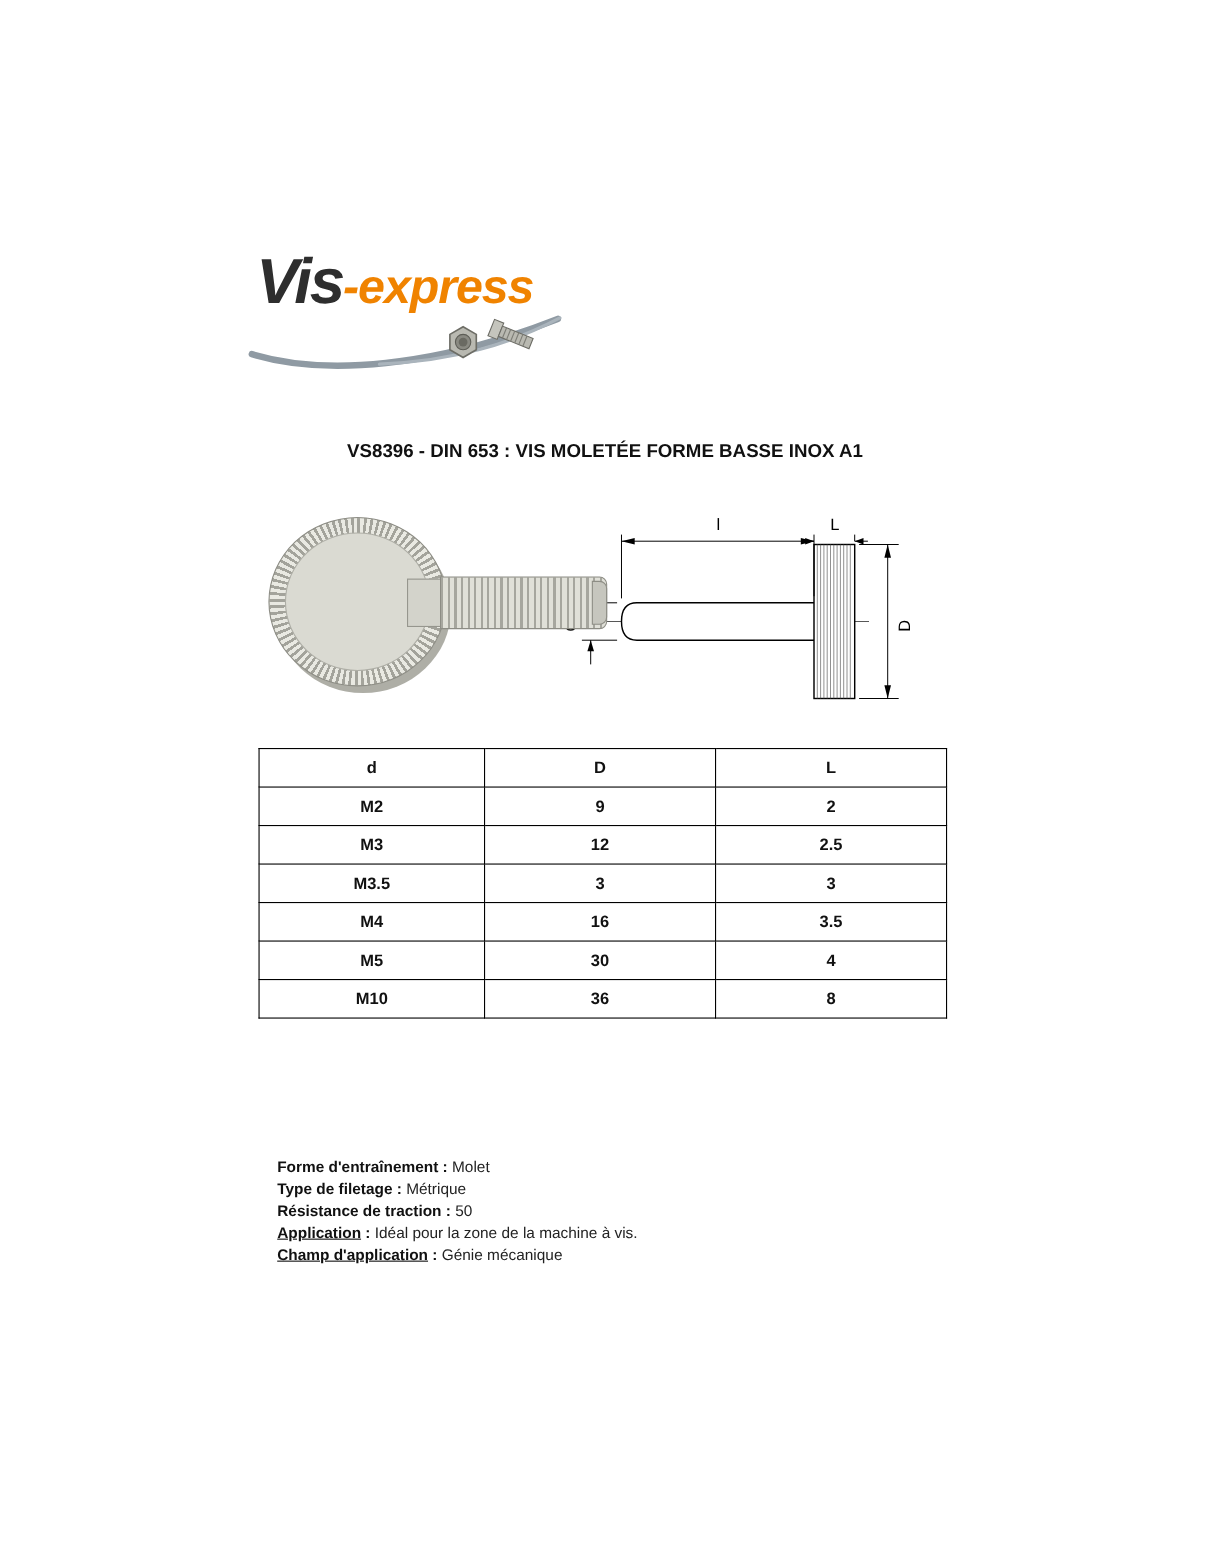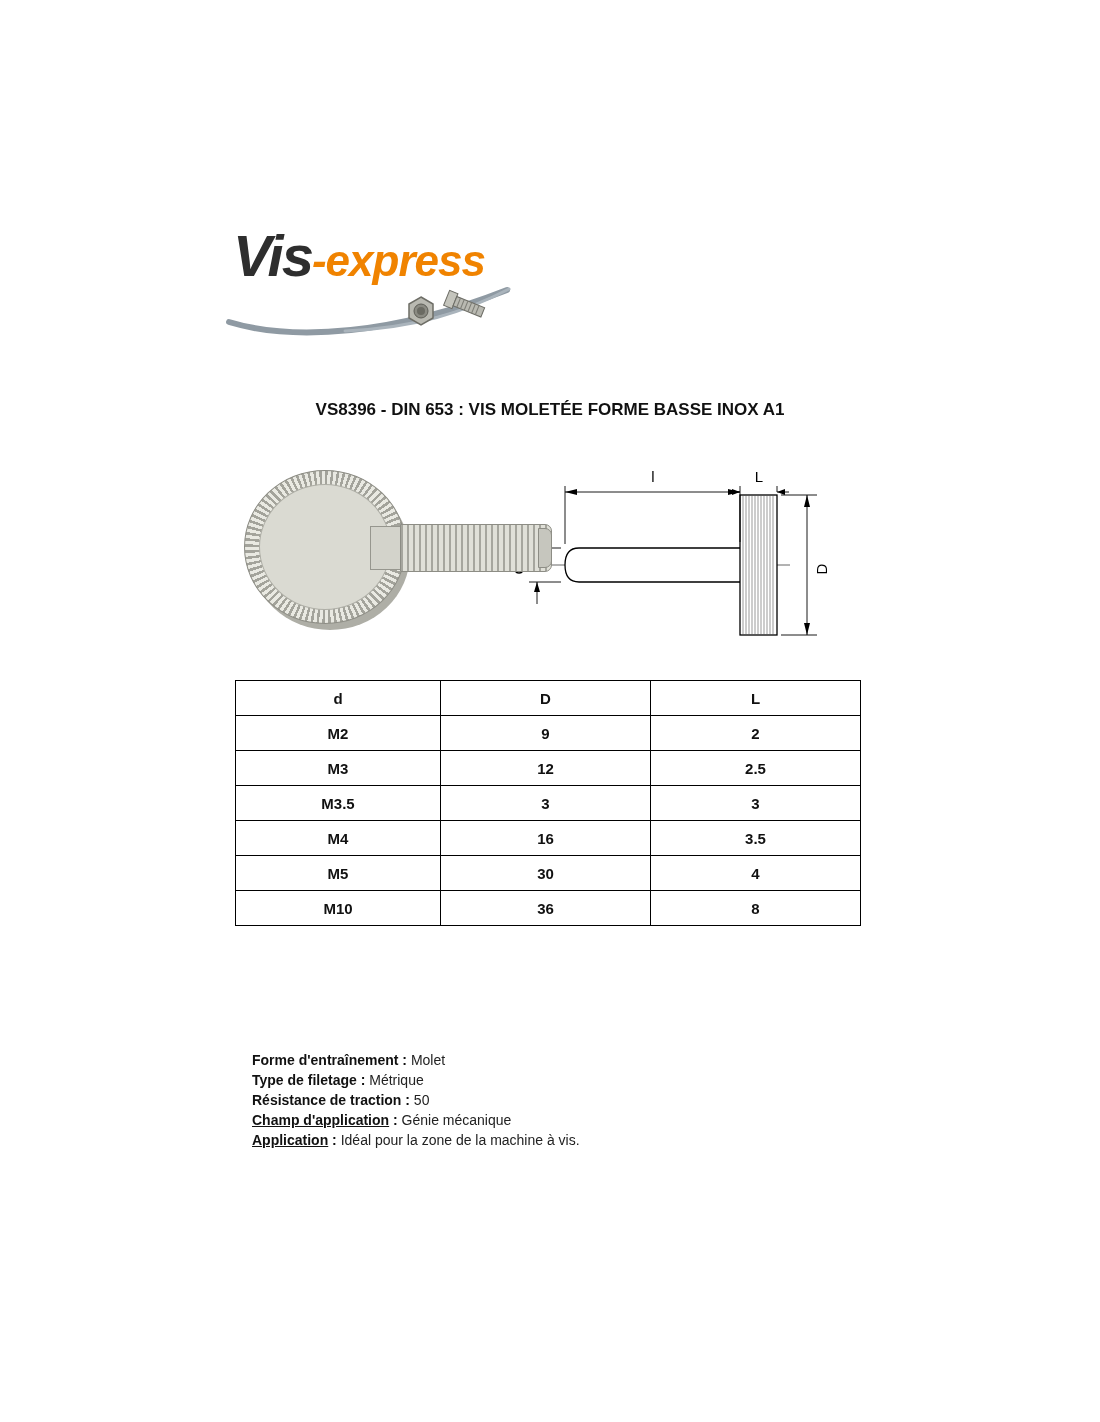--- a/index.html
+++ b/index.html
@@ -219,17 +219,17 @@
         <td>36</td>
         <td>8</td>
       </tr>
     </tbody>
   </table>
 
   <div class="specs">
     <div class="spec-line"><span class="lbl">Forme d'entraînement</span><span class="lbl"> : </span><span>Molet</span></div>
     <div class="spec-line"><span class="lbl">Type de filetage</span><span class="lbl"> : </span><span>Métrique</span></div>
     <div class="spec-line"><span class="lbl">Résistance de traction</span><span class="lbl"> : </span><span>50</span></div>
+    <div class="spec-line"><span class="lbl u">Application</span><span class="lbl"> : </span><span>Idéal pour la zone de la machine à vis.</span></div>
     <div class="spec-line"><span class="lbl u">Champ d'application</span><span class="lbl"> : </span><span>Génie mécanique</span></div>
-    <div class="spec-line"><span class="lbl u">Application</span><span class="lbl"> : </span><span>Idéal pour la zone de la machine à vis.</span></div>
   </div>
 
 </div>
 
 </body></html>

